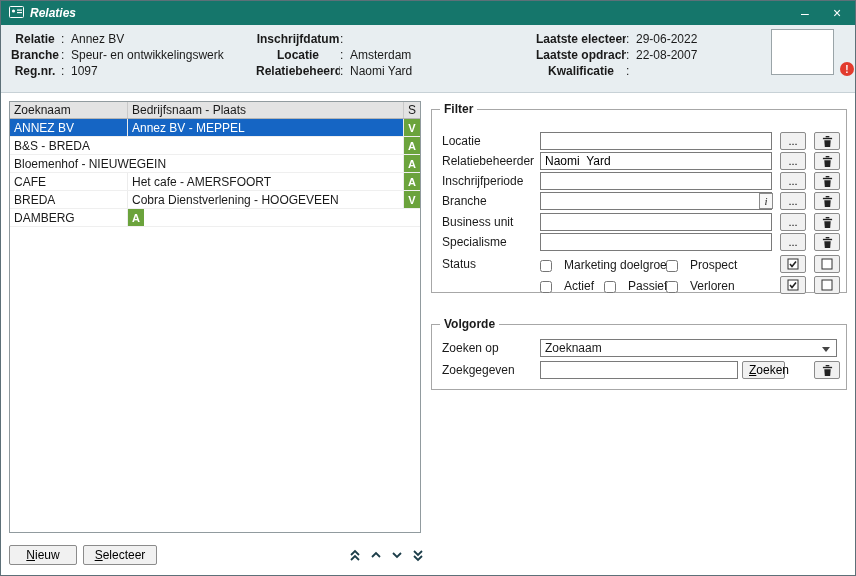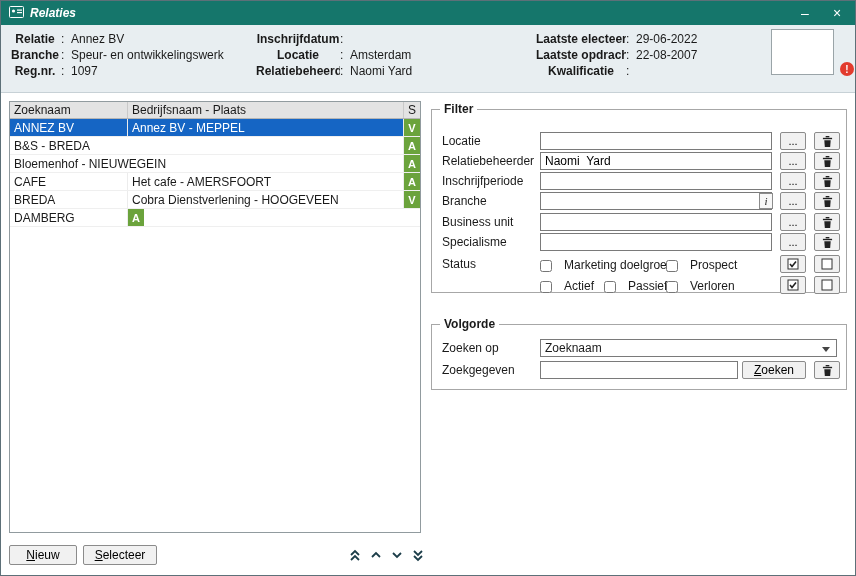--- a/index.html
+++ b/index.html
@@ -56,21 +56,21 @@
   .cbitem input { width: 12px; height: 12px; margin: 0; }
 
   
   .selectbox { position: absolute; left: 108px; width: 297px; height: 18px; border: 1px solid #7a7a7a; background: #fff; display: flex; align-items: center; padding: 0 4px; }
   .selectbox .caret { position: absolute; right: 6px; top: 7px; width: 0; height: 0; border-left: 4px solid transparent; border-right: 4px solid transparent; border-top: 5px solid #444; }
 
   
   .btn { position: absolute; height: 20px; background: #f1f1f1; border: 1px solid #8b8b8b; border-radius: 2px; font: 12px "Liberation Sans", sans-serif; cursor: default; padding: 0 6px; }
   .btn-nieuw { left: 8px; top: 544px; width: 68px; }
   .btn-selecteer { left: 82px; top: 544px; width: 74px; }
-  .btn-zoeken { position: absolute; left: 310px; width: 64px; height: 18px; background: #f1f1f1; border: 1px solid #8b8b8b; border-radius: 2px; font: 12px "Liberation Sans", sans-serif; cursor: default; }
+  .btn-zoeken { position: absolute; left: 310px; width: 43px; height: 18px; background: #f1f1f1; border: 1px solid #8b8b8b; border-radius: 2px; font: 12px "Liberation Sans", sans-serif; cursor: default; }
   .navbtn { position: absolute; top: 544px; width: 19px; height: 20px; background: transparent; border: none; padding: 0; display: flex; align-items: center; justify-content: center; cursor: default; }
 </style>
 </head>
 <body>
 
 <div class="window">
 
   <div class="titlebar">
     <span>
       <svg width="15" height="12" viewBox="0 0 15 12">

